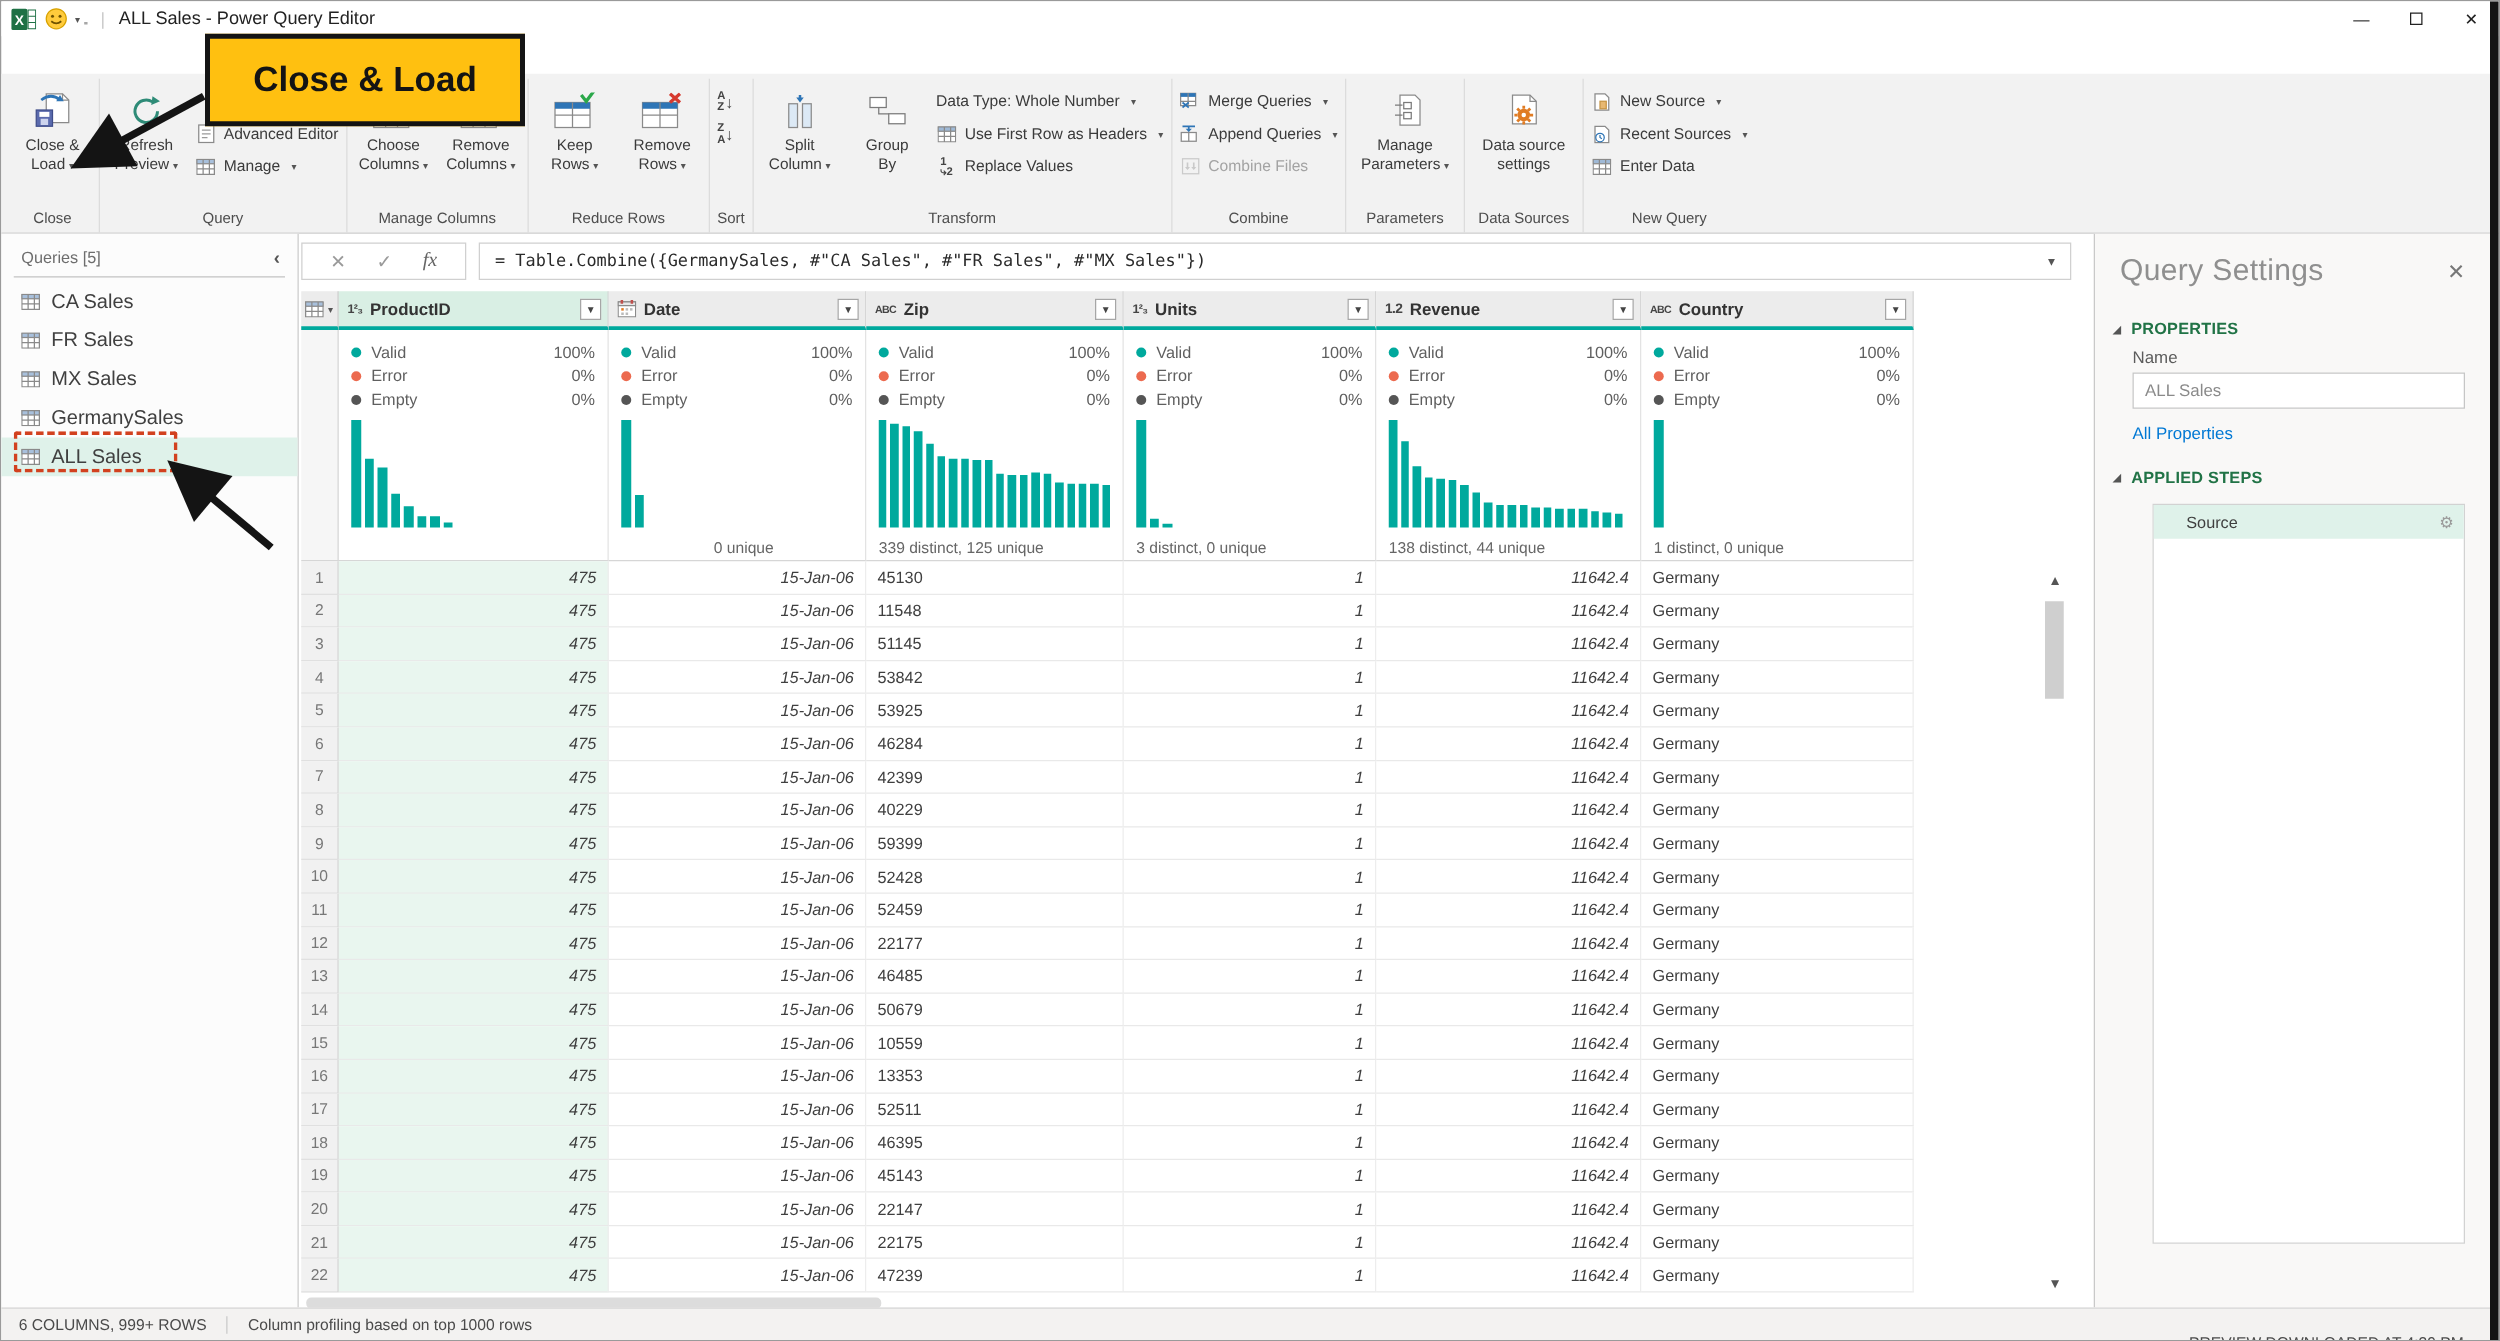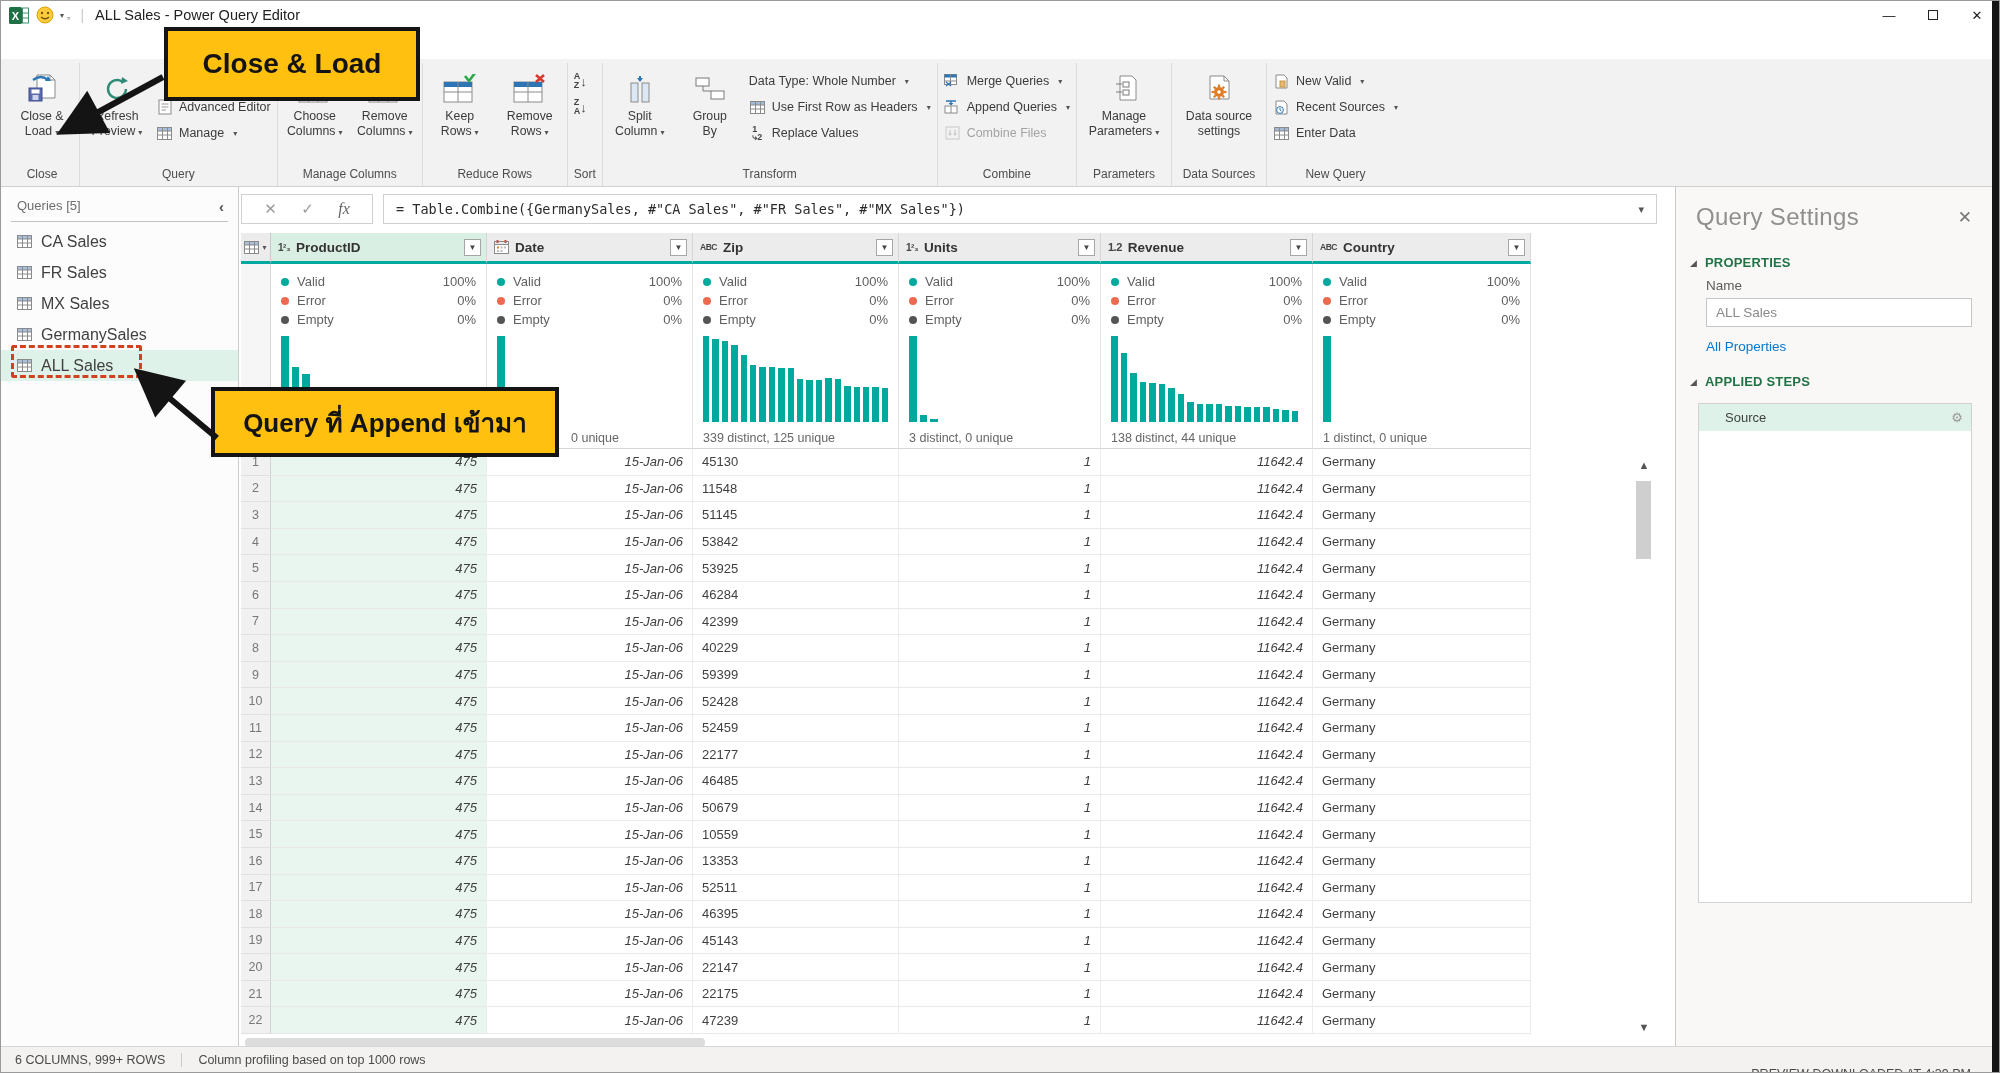--- a/index.html
+++ b/index.html
@@ -120,21 +120,21 @@
   .qs-head { display:flex; align-items:center; padding:16px 20px 8px 20px; }
   .qs-title { font-size:24px; font-weight:400; color:#8f8f8f; letter-spacing:0.3px; }
   .qs-close { margin-left:auto; color:#777; font-size:17px; }
   .sec-head { display:flex; align-items:center; gap:8px; padding:16px 20px 6px 14px; }
   .sec-tri { color:#555; font-size:9px; }
   .sec-title { color:#217346; font-weight:bold; font-size:13px; letter-spacing:0.2px; }
   .name-label { font-size:13.5px; color:#5c5c5c; padding:2px 20px 5px 30px; }
   .name-input { margin:0 20px 0 30px; height:29px; background:#fff; border:1px solid #c6c6c6;
                 display:flex; align-items:center; padding-left:9px; font-size:13.5px; color:#8a8a8a; }
   .all-props { color:#0078d4; font-size:13.5px; padding:12px 20px 4px 30px; }
-  .steps-box { margin:8px 20px 0 22px; height:500px; background:#fff; border:1px solid #d2d2d2; }
+  .steps-box { margin:8px 20px 0 46px; height:592px; background:#fff; border:1px solid #d2d2d2; }
   .step-row { height:27px; display:flex; align-items:center; padding:0 8px 0 26px; font-size:13px; color:#3f3f3f; }
   .step-row.sel { background:#dff2ea; }
   .step-gear { margin-left:auto; color:#9a9a9a; font-size:13px; }
 
   
   .statusbar { position:absolute; left:0; bottom:0; right:0; height:26px; background:#f3f2f1;
                border-top:1px solid #d6d6d6; display:flex; align-items:center; padding:0 14px;
                font-size:12.5px; color:#4a4a4a; }
   .sb-div { width:1px; height:14px; background:#c9c9c9; margin:0 16px; }
   .sb-right { margin-left:auto; padding-right:14px;margin-top:29px; }
@@ -500,21 +500,21 @@
     <div class="rgroup" style="border-right:none">
       <div class="rgc">
         <div class="smallcol">
           <div class="btn-small">
             <span class="sico">
               <svg width="13" height="15" viewBox="0 0 13 15">
                   <path d="M1 1 h8 l3 3 v10 h-11 z" fill="#fff" stroke="#8a8a8a"></path>
                   <rect x="5" y="7" width="5" height="6" fill="#e8b871" stroke="#c69545"></rect>
                 </svg>
             </span>
-            <span>New Valid</span>
+            <span>New Source</span>
               <span class="dd">▾</span>
           </div>
           <div class="btn-small">
             <span class="sico">
               <svg width="13" height="15" viewBox="0 0 13 15">
                   <path d="M1 1 h8 l3 3 v10 h-11 z" fill="#fff" stroke="#8a8a8a"></path>
                   <circle cx="5" cy="10" r="3.4" fill="#fff" stroke="#2e75b6"></circle>
                   <path d="M5 8 v2 l1.5 1" fill="none" stroke="#2e75b6"></path>
                 </svg>
             </span>
@@ -1043,21 +1043,20 @@
   </div>
 
   <div class="statusbar">
     <span>6 COLUMNS, 999+ ROWS</span>
     <span class="sb-div"></span>
     <span>Column profiling based on top 1000 rows</span>
     <span class="sb-right">PREVIEW DOWNLOADED AT 4:39 PM</span>
   </div>
 
   <div class="callout" id="callout1">Close &amp; Load</div>
-  <div class="callout" id="callout2">Query ที่ Append เข้ามา</div>
   <div class="dash-rect"></div>
   <svg id="arrows" width="2000" height="1073">
     <defs>
       <marker id="ah" markerWidth="9" markerHeight="9" refX="6.5" refY="4.5" orient="auto">
         <path d="M0.5,0.5 L8.5,4.5 L0.5,8.5 z" fill="#141414"></path>
       </marker>
     </defs>
     <line x1="162" y1="76" x2="66" y2="128" stroke="#141414" stroke-width="6" marker-end="url(#ah)"></line>
     <line x1="216" y1="437" x2="142" y2="375" stroke="#141414" stroke-width="6" marker-end="url(#ah)"></line>
   </svg>

